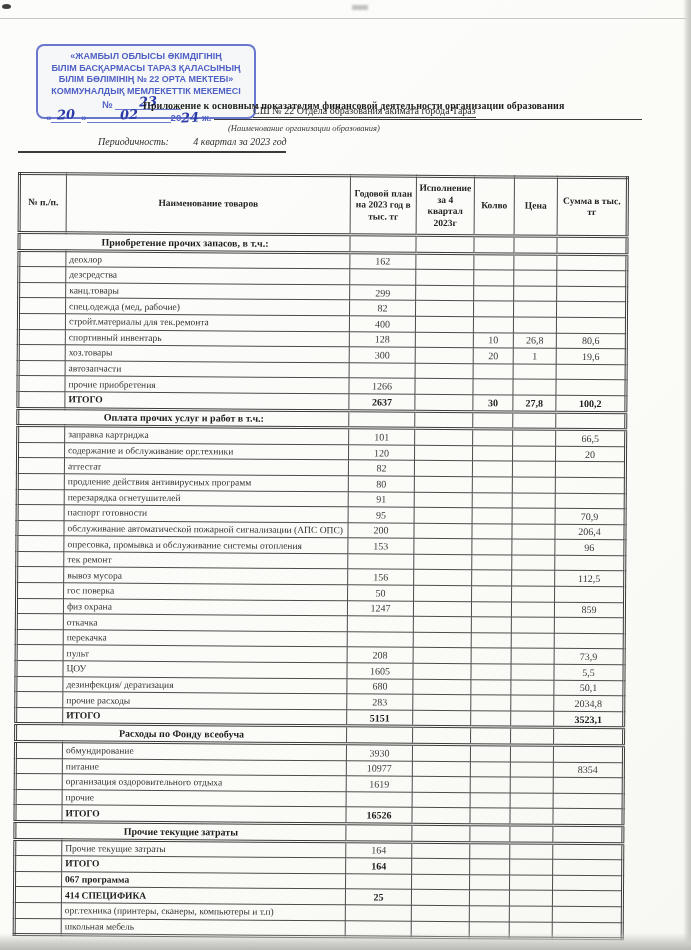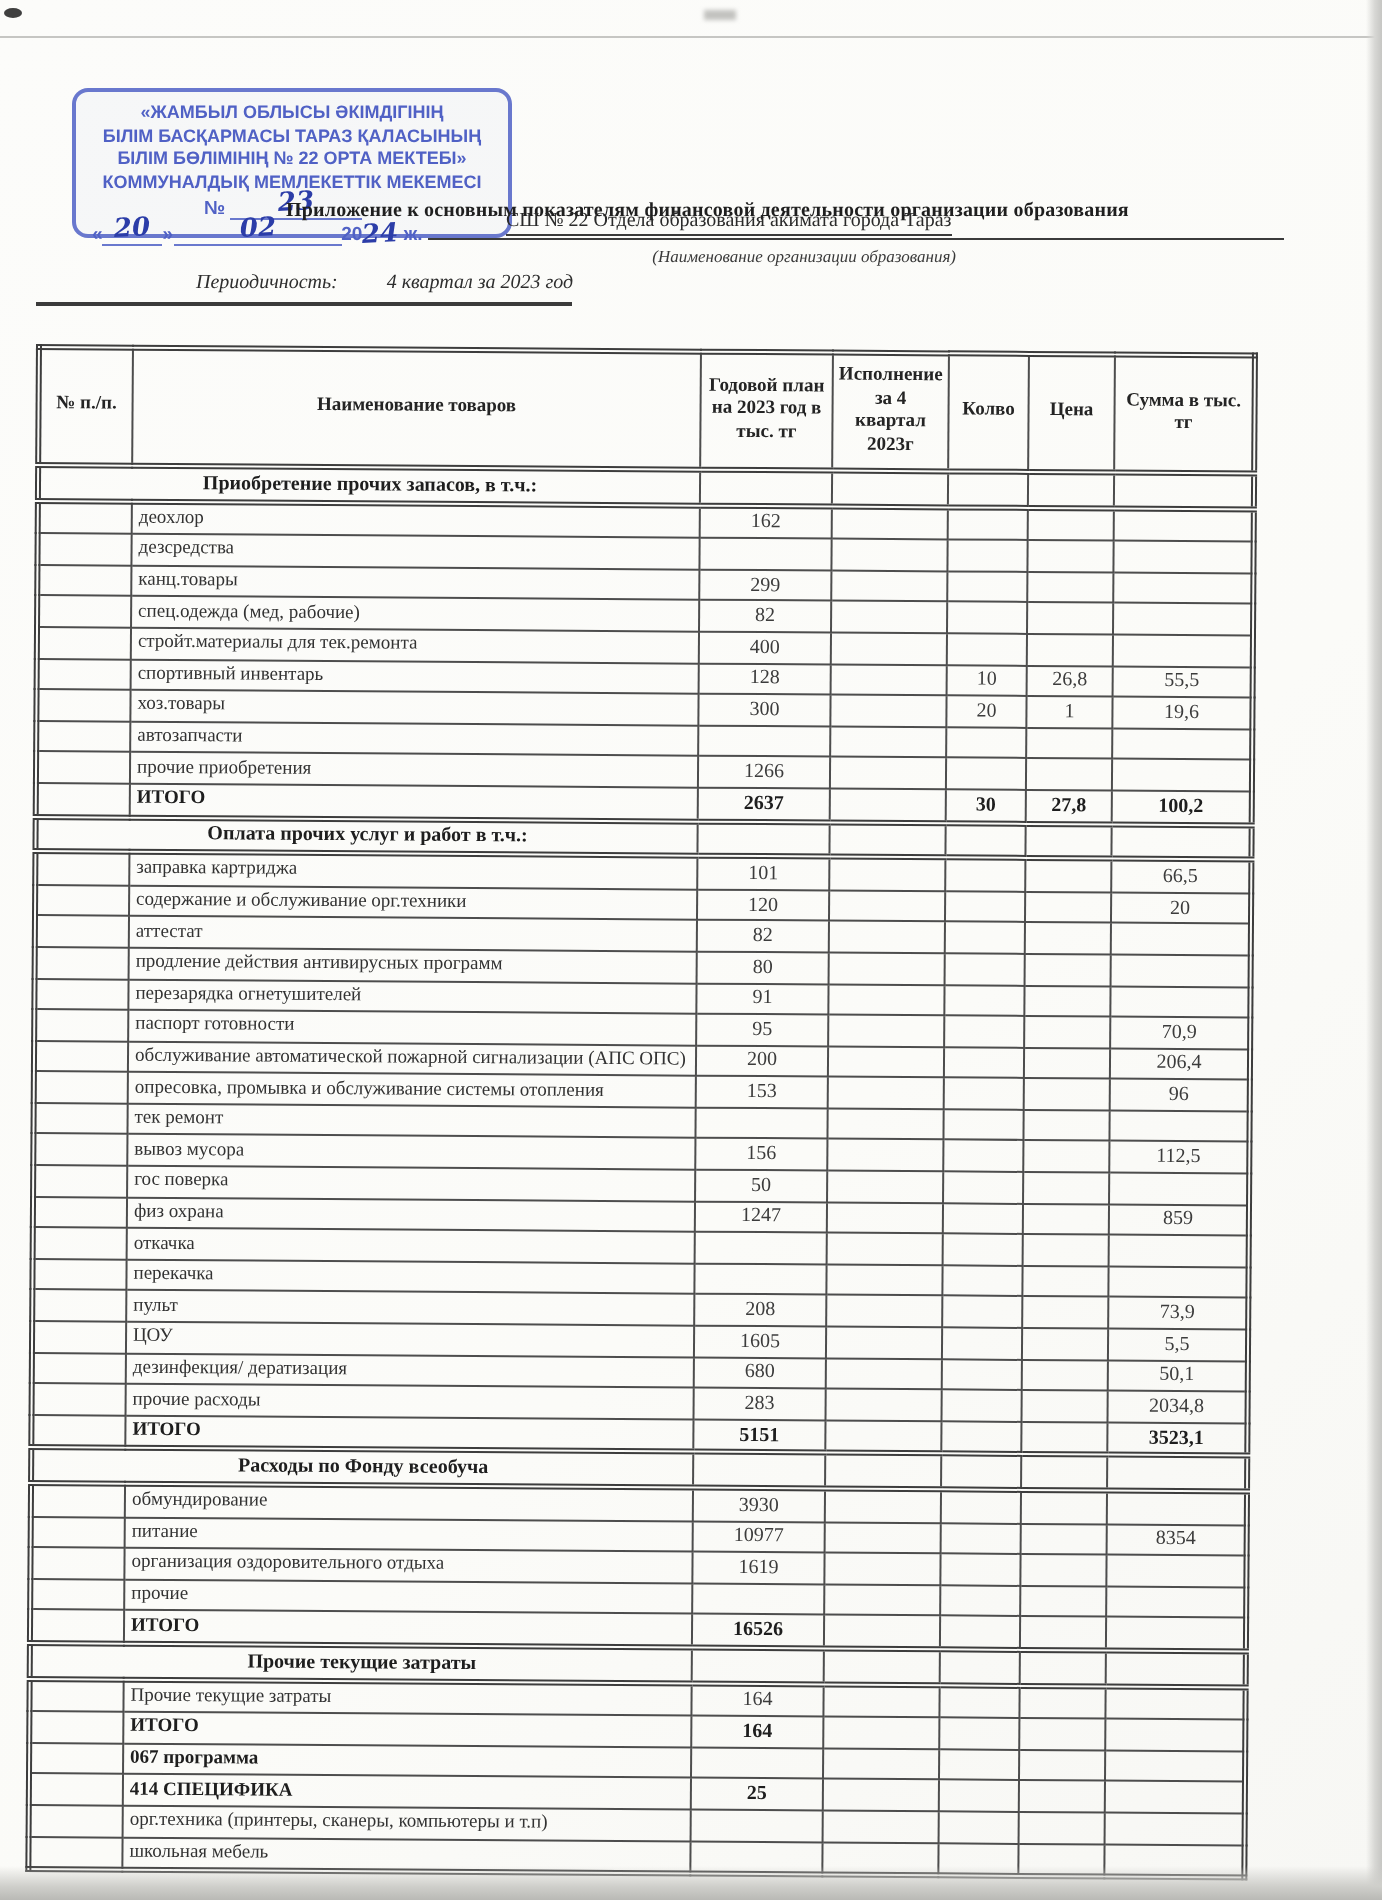--- a/index.html
+++ b/index.html
@@ -30,21 +30,21 @@
   .s-blank { display:inline-block; border-bottom:1.5px solid rgba(80,97,198,.85); text-align:center; height:12px; }
   .hand { font-family:"DejaVu Serif", serif; font-style:italic; font-weight:bold;
     color:#2c3da8; font-size:13px; line-height:10px; display:inline-block; transform:rotate(-3deg); }
 
   
   .title { position:absolute; left:143px; top:100px; width:545px; font-weight:bold;
     font-size:10px; color:#1f1f1f; letter-spacing:.1px; z-index:3; }
   .org-rule { position:absolute; left:214px; top:119px; width:428px; height:1px; background:#3b3b3b; }
   .org-text { position:absolute; left:253px; top:105px; font-size:10px; color:#2a2a2a;
     border-bottom:1px solid #3b3b3b; padding-bottom:1px; z-index:3;font-family:Liberation Serif, serif; }
-  .org-caption { position:absolute; left:228px; top:123px; width:250px; text-align:right;
+  .org-caption { position:absolute; left:228px; top:123px; width:250px; text-align:left;
     font-style:italic; font-size:8.5px; color:#3a3a3a; }
   .periodicity { position:absolute; left:98px; top:136px; font-style:italic; font-size:10px; color:#2e2e2e; }
   .periodicity .pv { margin-left:22px; }
   .periodicity-rule { position:absolute; left:18px; top:151px; width:268px; height:1.5px; background:#3b3b3b; }
 
   
   .table-wrap { position:absolute; left:18px; top:172px; width:610px;
     transform:rotate(0.4deg); transform-origin:0 0; }
   table { border-collapse:collapse; table-layout:fixed; width:608px;
     color:#323232; font-size:10px; }
@@ -174,21 +174,21 @@
             <td class="val"></td>
             <td class="val"></td>
           </tr>
           <tr>
             <td class="val"></td>
             <td class="lbl">спортивный инвентарь</td>
             <td class="val">128</td>
             <td class="val"></td>
             <td class="val">10</td>
             <td class="val">26,8</td>
-            <td class="val">55,5</td>
+            <td class="val">80,6</td>
           </tr>
           <tr>
             <td class="val"></td>
             <td class="lbl">хоз.товары</td>
             <td class="val">300</td>
             <td class="val"></td>
             <td class="val">20</td>
             <td class="val">1</td>
             <td class="val">19,6</td>
           </tr>

